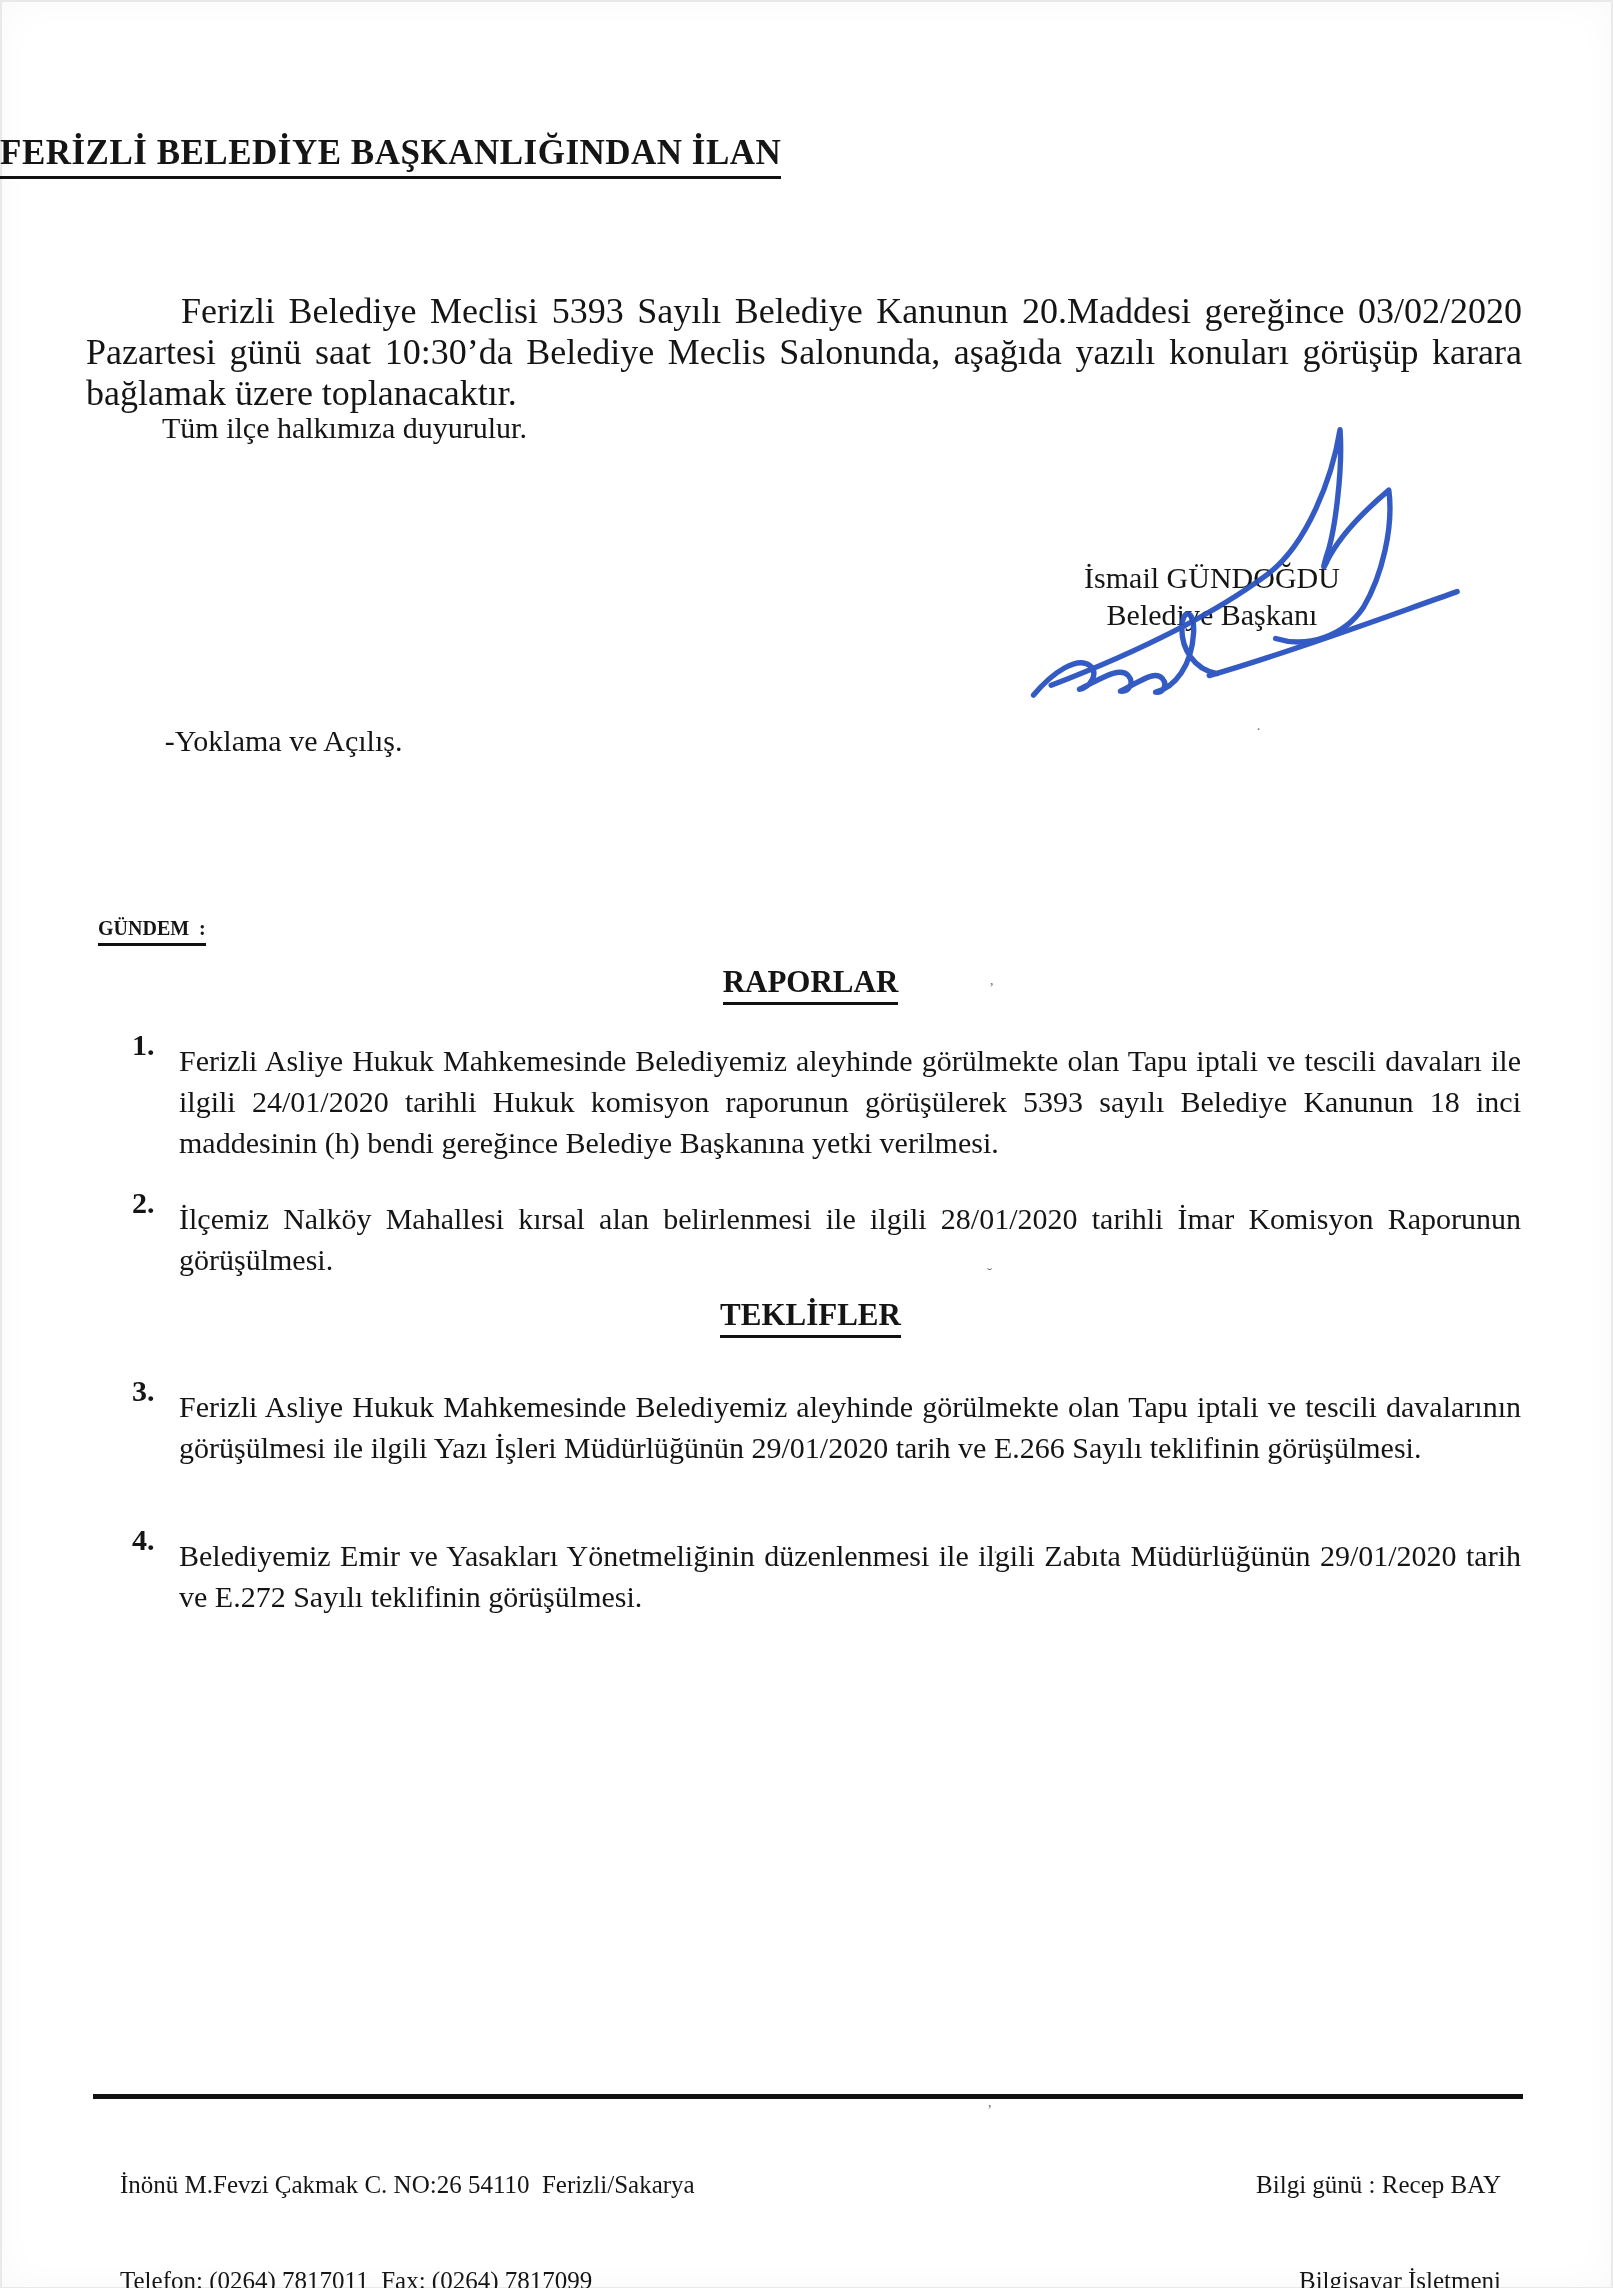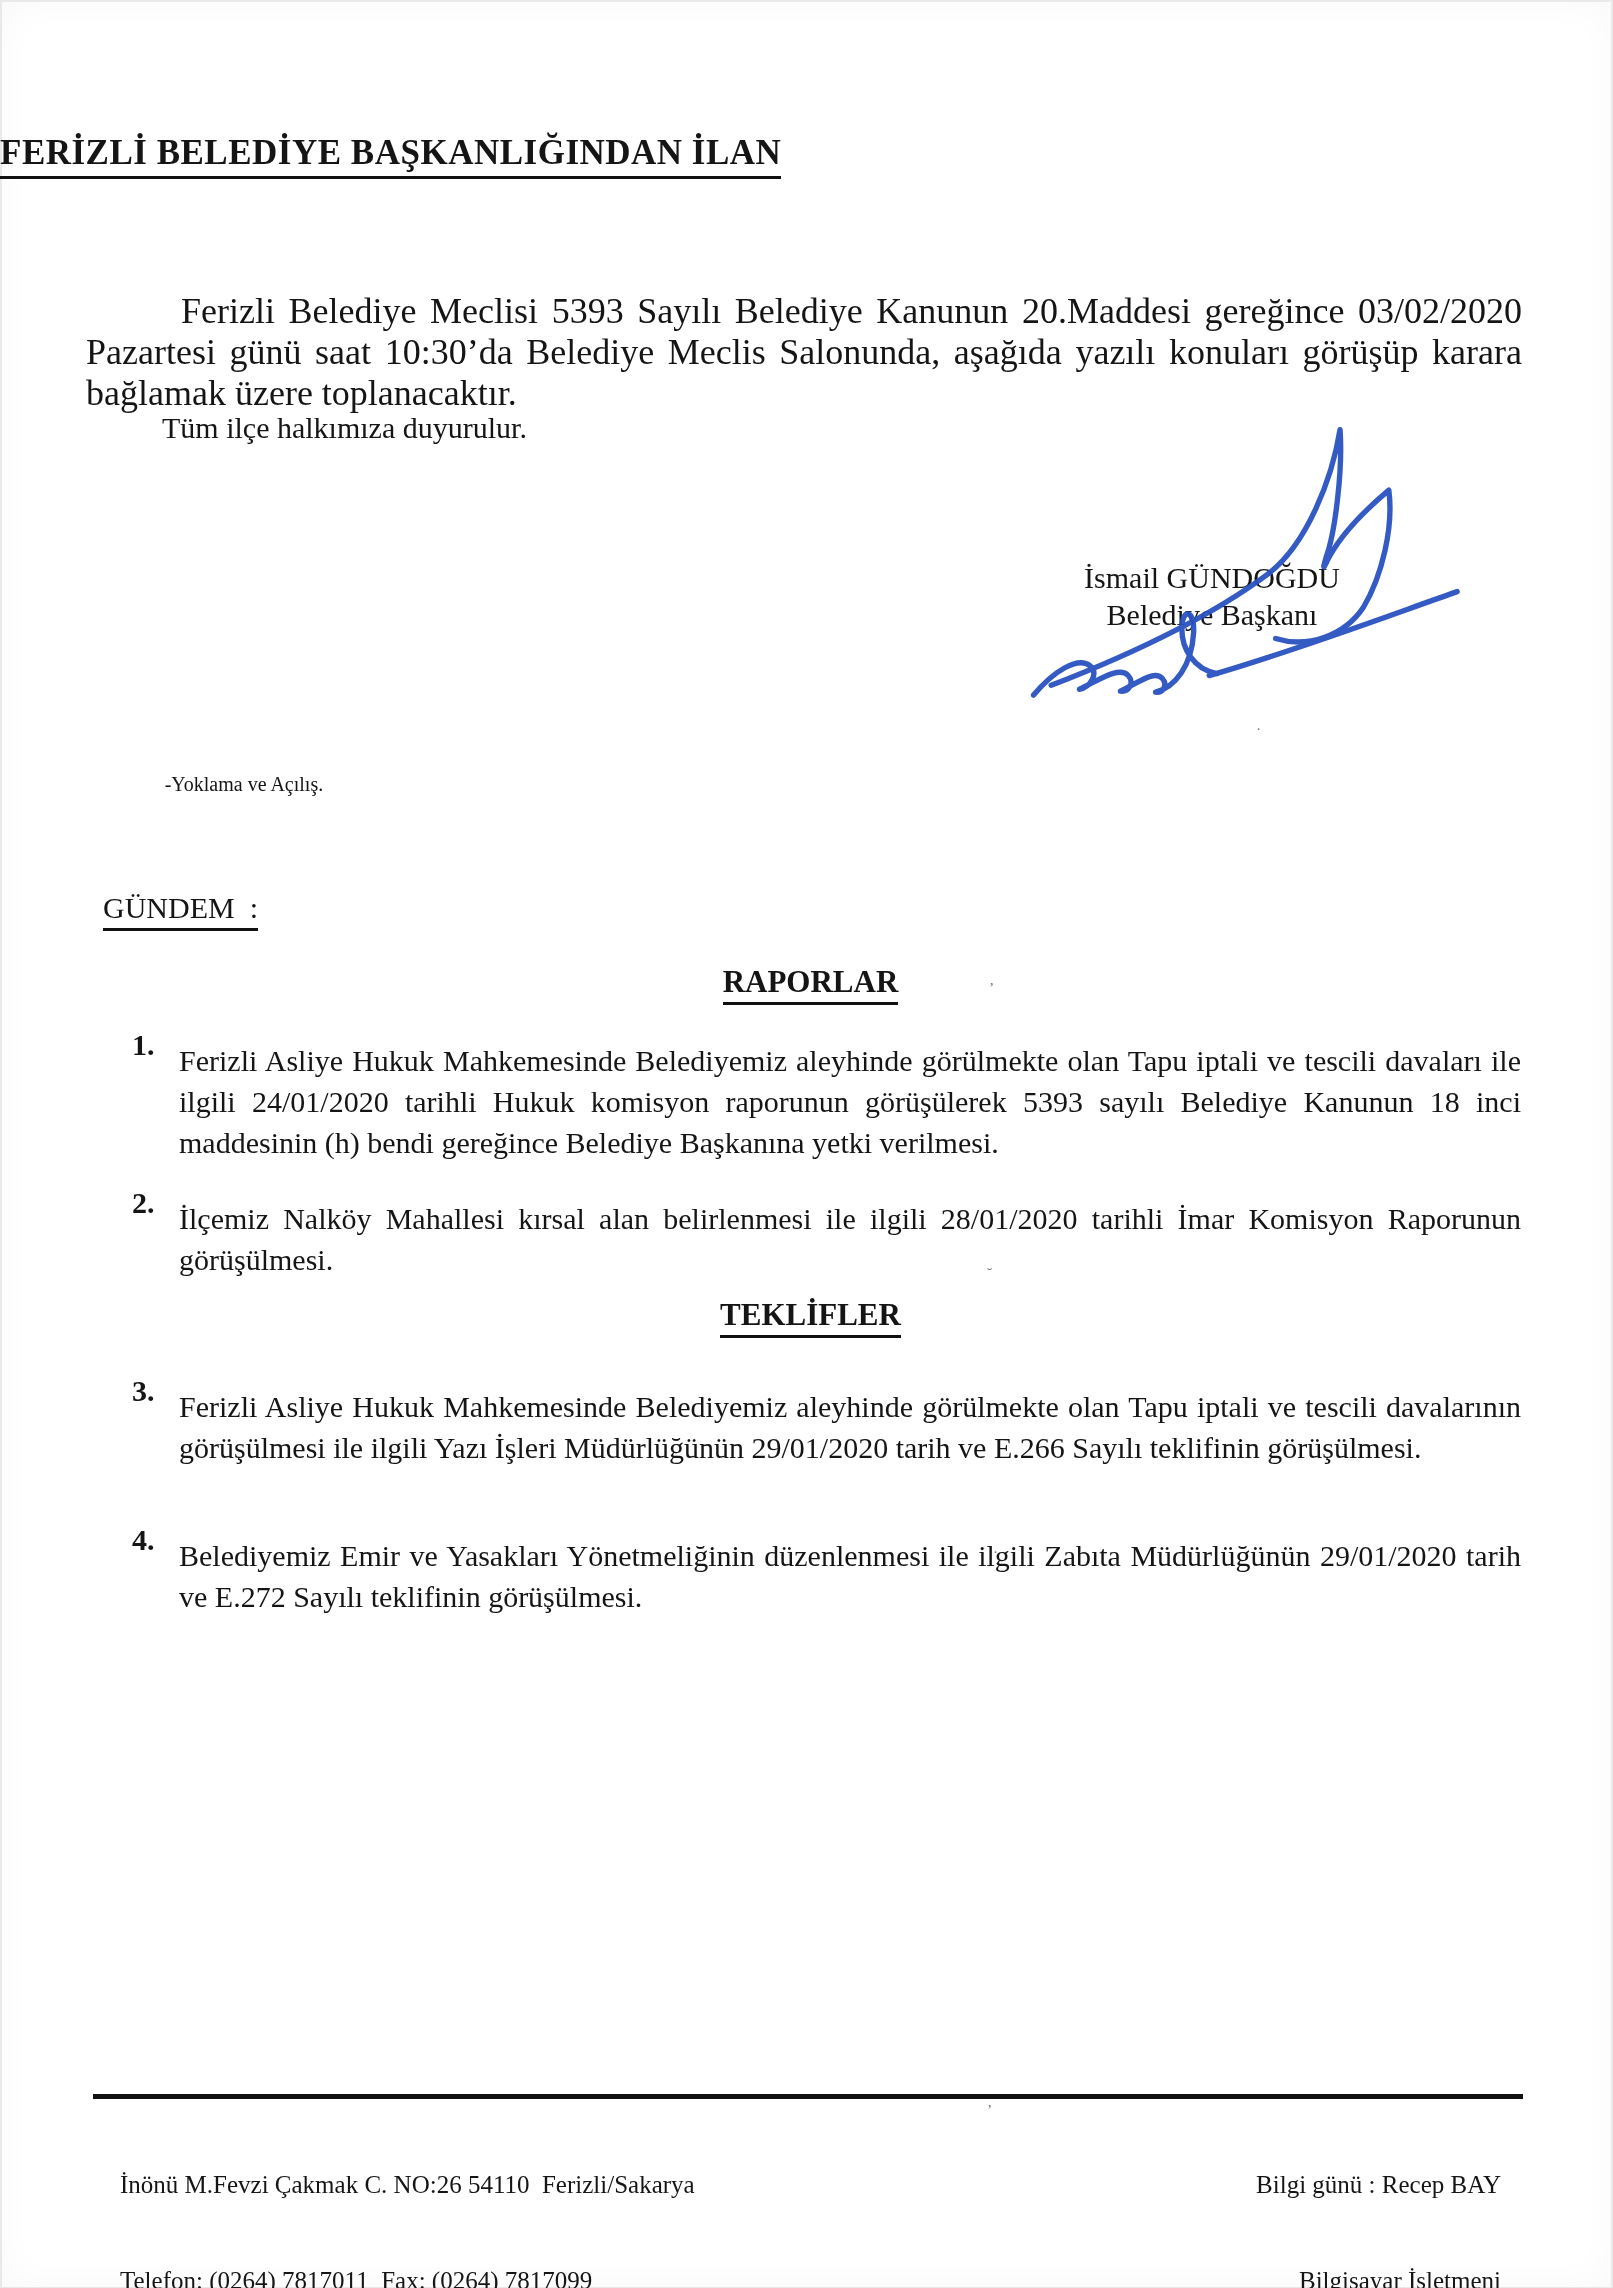--- a/index.html
+++ b/index.html
@@ -36,28 +36,28 @@
   .announce { top: 411px; left: 162px; font-size: 30px; }
 
   .sig-svg { left: 975px; top: 410px; z-index: 3; }
   .sig-text {
     top: 559px; left: 1051px; width: 322px;
     text-align: center; z-index: 2;
     font-size: 30px; line-height: 37px;
   }
 
   .prelim {
-    top: 764px; left: 153px;
-    font-size: 20px; line-height: 41px;
+    top: 720px; left: 153px;
+    font-size: 30px; line-height: 41px;
   }
   .prelim .line1 { margin-left: 11.7px; }
 
   .gundem {
-    top: 857px; left: 88px;
-    font-size: 30px; font-weight: normal;
+    top: 894px; left: 88px;
+    font-size: 20px; font-weight: bold;
     white-space: pre;
   }
   .gundem span { border-bottom: 3.9px solid #111; padding-bottom: 2.9px; display: inline-block; }
 
   .section-heading {
     left: 0; width: 100%;
     text-align: center;
     font-size: 31px; font-weight: bold; padding-left: 8px;
   }
   .section-heading span { display: inline-block; border-bottom: 3.9px solid #111; padding-bottom: 2px; }

